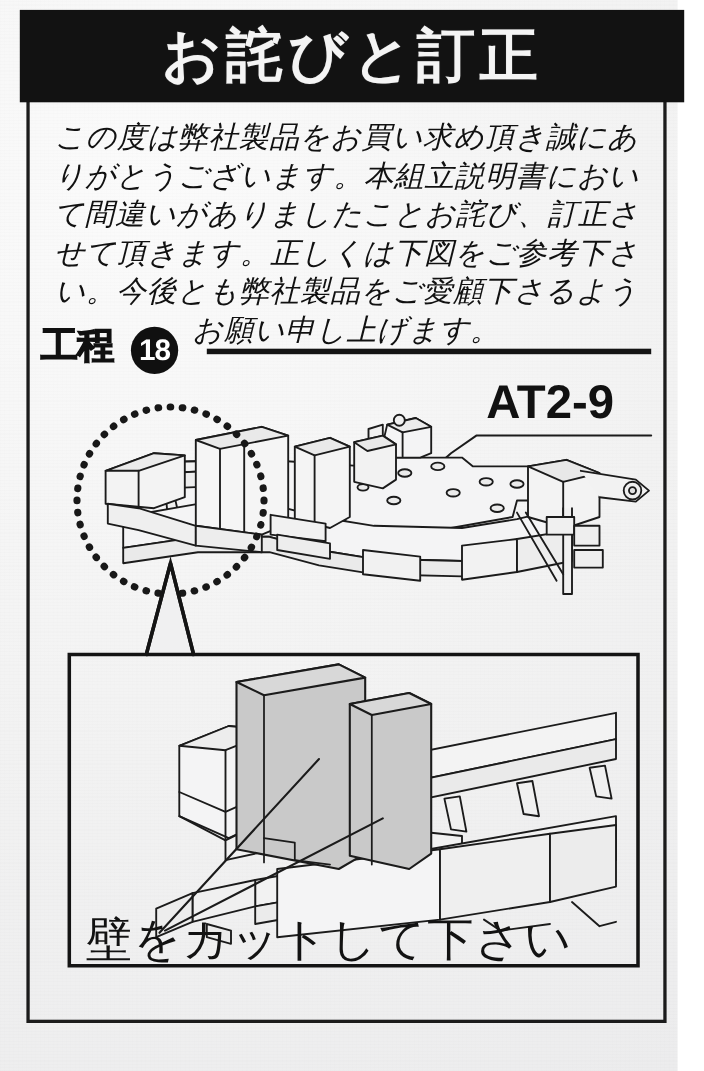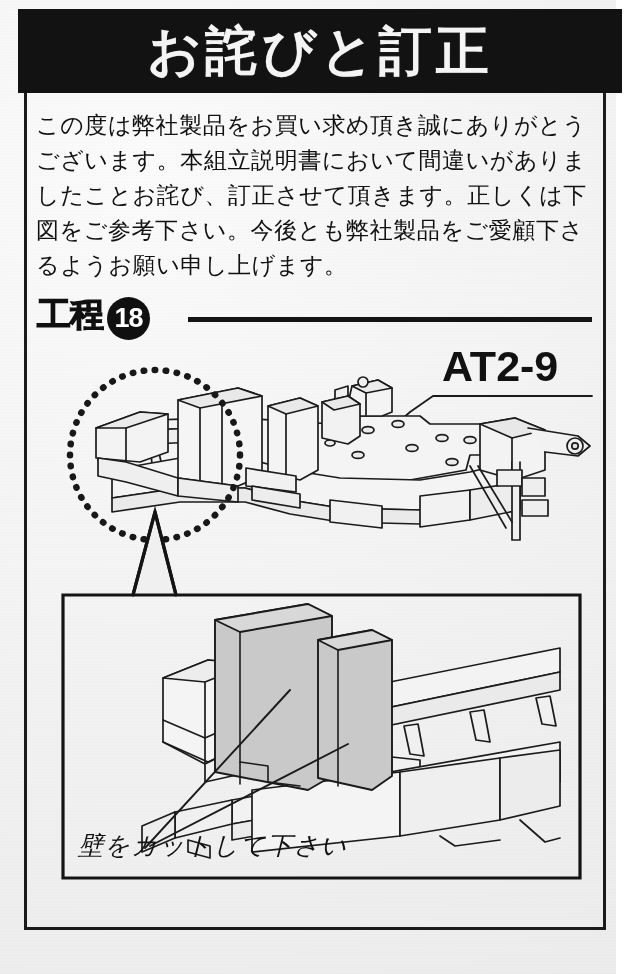--- a/index.html
+++ b/index.html
@@ -71,26 +71,27 @@
     background: transparent;
     z-index: 2;
   }
 
   
   #apology-text {
     position: absolute;
     left: 36px;
     top: 108px;
     width: 558px;
-    font-size: 23px;
+    font-size: 27px;
     line-height: 35px;
     color: #111;
     letter-spacing: .6px;
     z-index: 5;
-    text-align: left;
+    text-align: center;
+    font-style: italic;
   }
 
   
   #step-heading {
     position: absolute;
     left: 37px;
     top: 297px;
     height: 44px;
     display: flex;
     align-items: flex-start;
@@ -108,21 +109,21 @@
     width: 43px;
     height: 43px;
     border-radius: 50%;
     background: #101010;
     color: #fff;
     display: flex;
     align-items: center;
     justify-content: center;
     font-size: 27px;
     font-weight: bold;
-    margin-left: 4px;
+    margin-left: 16px;
     letter-spacing: -1px;
     box-sizing: border-box;
   }
   #step-rule {
     position: absolute;
     left: 188px;
     top: 317px;
     width: 404px;
     height: 5px;
     background: #141414;
@@ -151,26 +152,25 @@
     height: 974px;
     z-index: 3;
     pointer-events: none;
   }
 
   
   #cut-caption {
     position: absolute;
     left: 78px;
     top: 833px;
-    font-size: 25px;
+    font-size: 42px;
     color: #121212;
     letter-spacing: 1.5px;
     z-index: 6;
     line-height: 1;
-    font-style: italic;
   }
 </style>
 </head>
 <body>
 
 <div id="page">
 
   <div id="title-banner">
     <div id="title-text">お詫びと訂正</div>
   </div>

